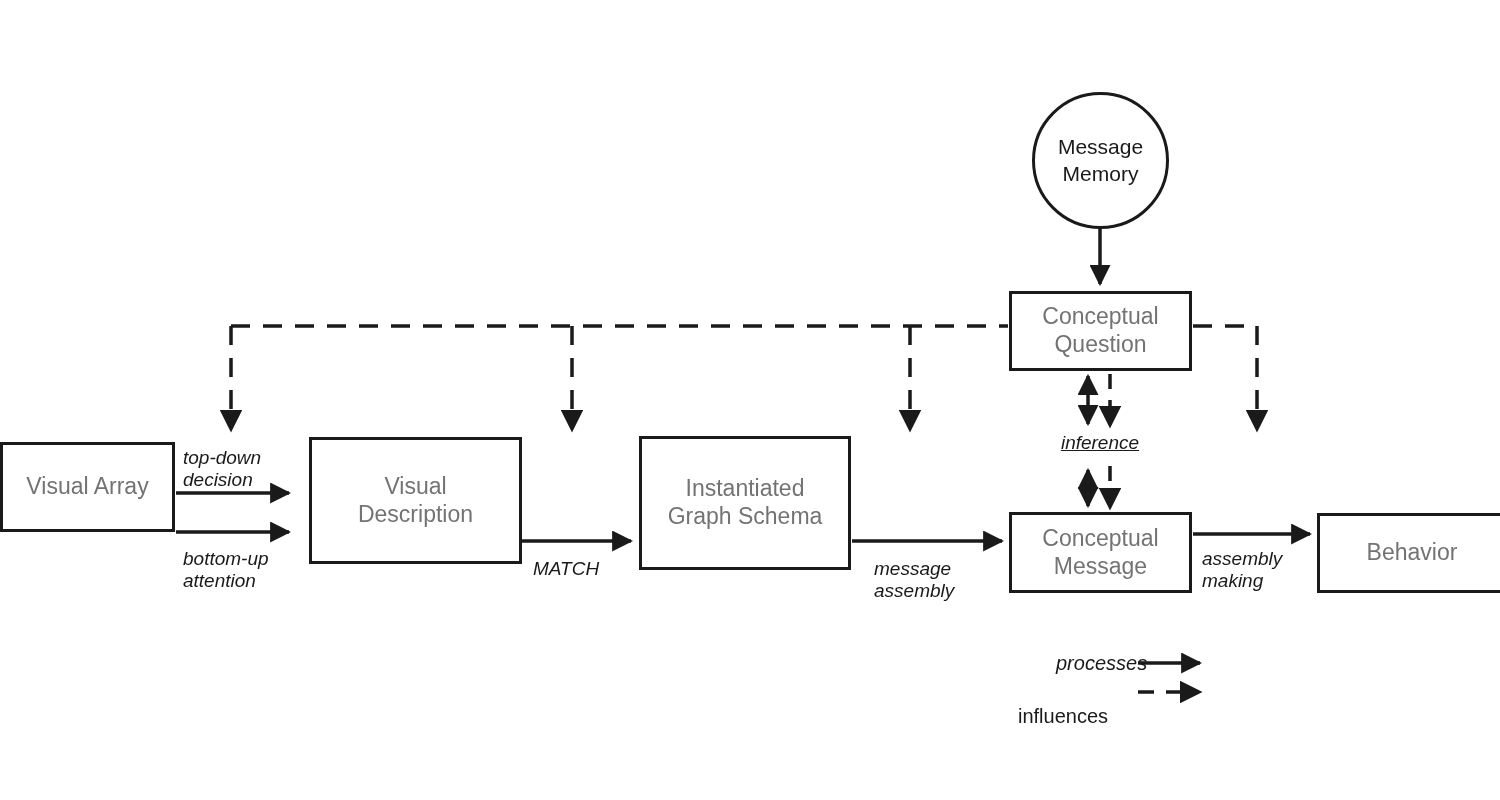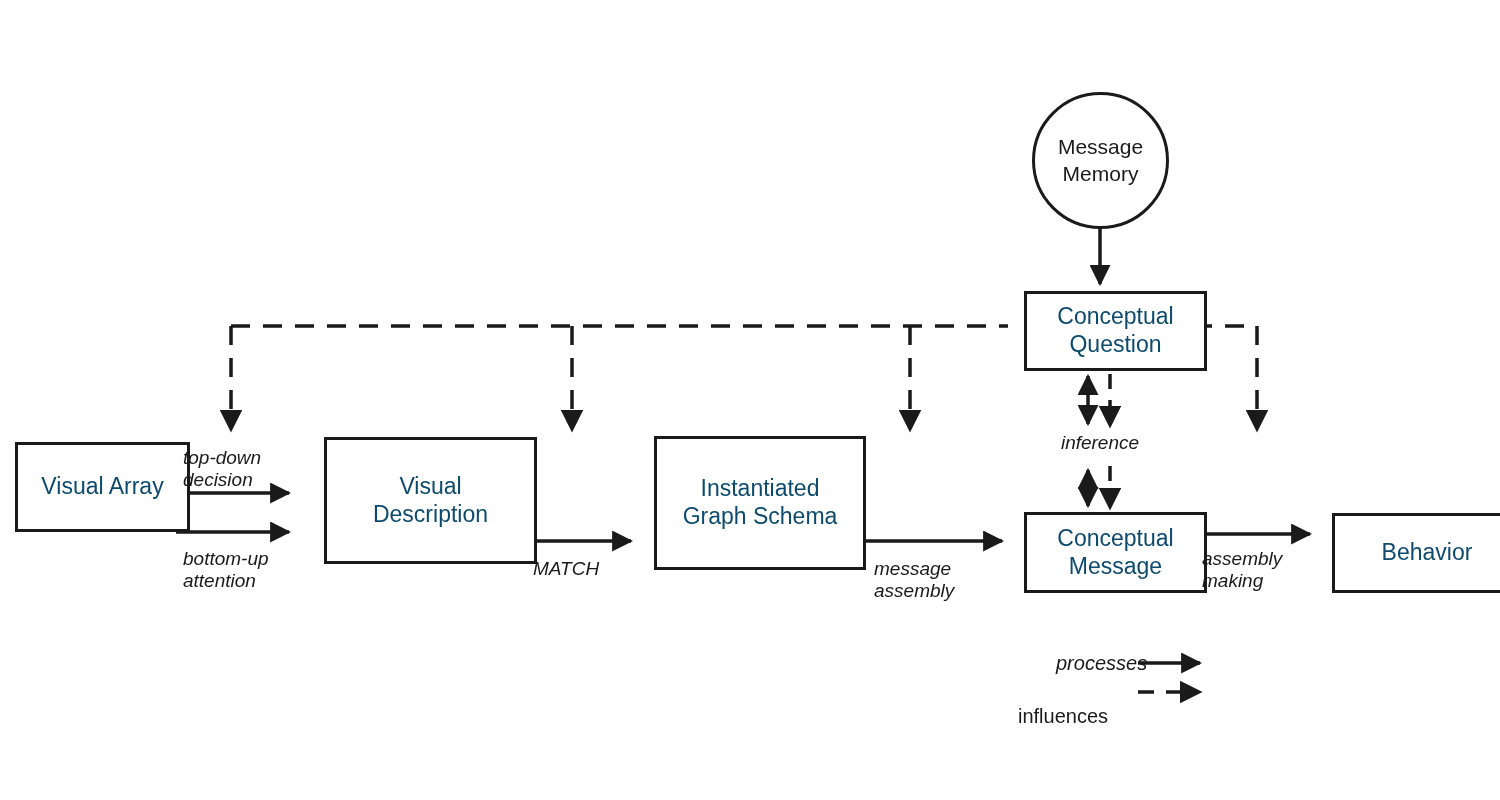--- a/index.html
+++ b/index.html
@@ -24,26 +24,25 @@
   }
   .node-box {
     position: absolute;
     box-sizing: border-box;
     border: 3px solid #1a1a1a;
     background: #ffffff;
     display: flex;
     align-items: center;
     justify-content: center;
     text-align: center;
-    color: #0c4a6e;
+    color: #737373;
     font-size: 23px;
     line-height: 1.2;
     font-family: "Liberation Sans", sans-serif;
     white-space: pre-line;
-    margin-left: 15px;
   }
   .node-circle {
     position: absolute;
     box-sizing: border-box;
     border: 3px solid #1a1a1a;
     border-radius: 50%;
     background: #ffffff;
     display: flex;
     align-items: center;
     justify-content: center;
@@ -65,21 +64,21 @@
   }
   .legend-label {
     position: absolute;
     color: #1a1a1a;
     font-size: 20px;
     font-family: "Liberation Sans", sans-serif;
     white-space: nowrap;
   }
   .legend-label.italic { font-style: italic; }
   .ta-left   { text-align: left; }
-  .ta-center { text-align: center; }
+  .ta-center { text-align: center; text-decoration: underline; }
 </style>
 </head>
 <body>
 
 <div id="canvas">
 
   <svg id="diagram-svg" viewBox="0 0 1500 800" xmlns="http://www.w3.org/2000/svg">
     <defs>
       <marker id="arrow-solid" viewBox="0 0 10 10" refX="9" refY="5" markerWidth="6" markerHeight="6" orient="auto-start-reverse">
         <path d="M 0 0 L 10 5 L 0 10 z" fill="#1a1a1a"></path>

